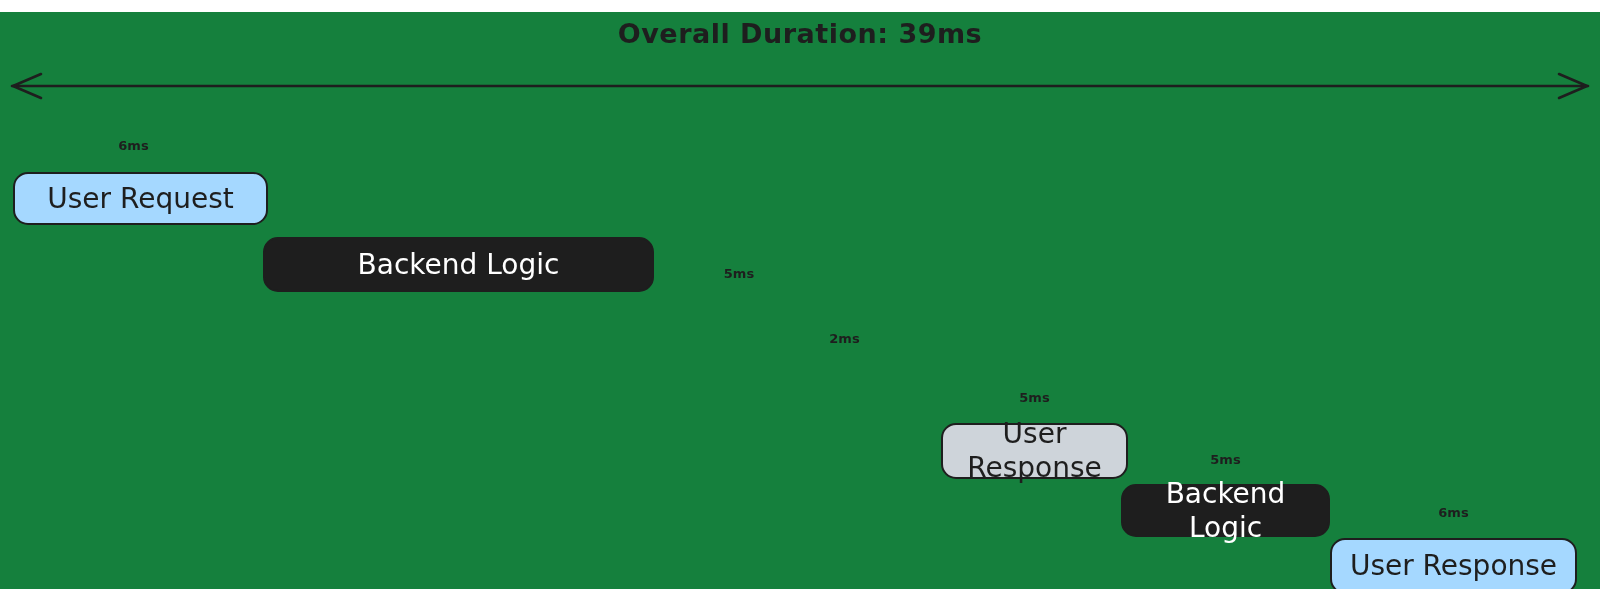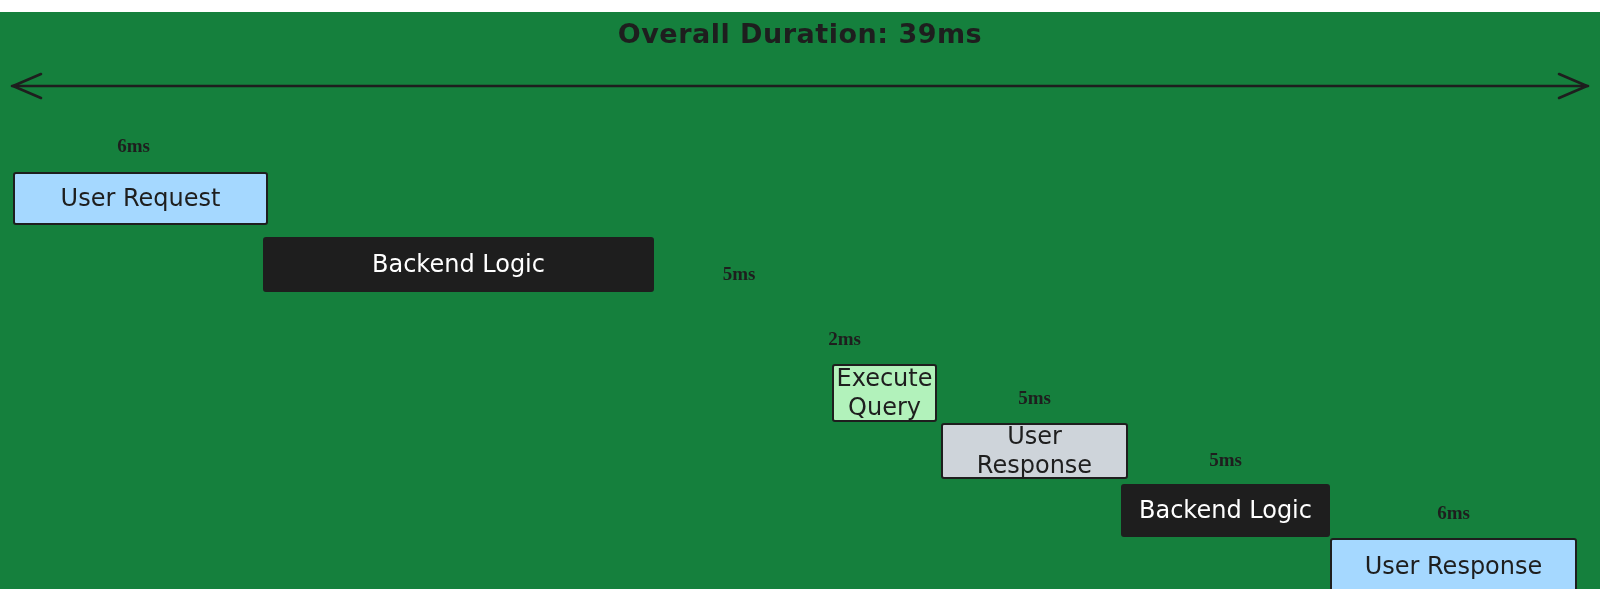--- a/index.html
+++ b/index.html
@@ -31,35 +31,34 @@
   .span-arrow {
     position: absolute;
     top: 55px;
     left: 0;
   }
   .duration-label {
     position: absolute;
     height: 24px;
     line-height: 24px;
     text-align: center;
-    font-size: 19px;
+    font-size: 13px;
     font-weight: 600;
     color: #1e1e1e;
-    font-family: Liberation Serif, serif;
   }
   .task-box {
     position: absolute;
     box-sizing: border-box;
     border: 2.5px solid #1e1e1e;
-    border-radius: 3px;
+    border-radius: 15px;
     display: flex;
     align-items: center;
     justify-content: center;
     text-align: center;
-    font-size: 24px;
+    font-size: 28px;
     line-height: 1.2;
     padding: 2px 6px;
     color: #1e1e1e;
   }
   .task-box.dark-text-light {
     color: #ffffff;
   }
 </style>
 </head>
 <body>
@@ -79,23 +78,20 @@
     <span>User Request</span>
   </div>
 
   <div class="task-box dark-text-light" style="left: 263px; top: 225px; width: 391px; height: 55px; background: rgb(30, 30, 30);">
     <span>Backend Logic</span>
   </div>
 
   <div class="duration-label" style="left:645px; top:250px; width:188px;">5ms</div>
 
   <div class="duration-label" style="left:792px; top:315px; width:105px;">2ms</div>
-  <div class="task-box" style="left: 832px; top: 352px; width: 105px; height: 58px; background: rgb(178, 242, 187);">
-    <span>Execute Query</span>
-  </div>
 
   <div class="duration-label" style="left:941px; top:374px; width:187px;">5ms</div>
   <div class="task-box" style="left: 941px; top: 411px; width: 187px; height: 56px; background: rgb(206, 212, 218);">
     <span>User Response</span>
   </div>
 
   <div class="duration-label" style="left:1121px; top:436px; width:209px;">5ms</div>
   <div class="task-box dark-text-light" style="left: 1121px; top: 472px; width: 209px; height: 53px; background: rgb(30, 30, 30);">
     <span>Backend Logic</span>
   </div>

